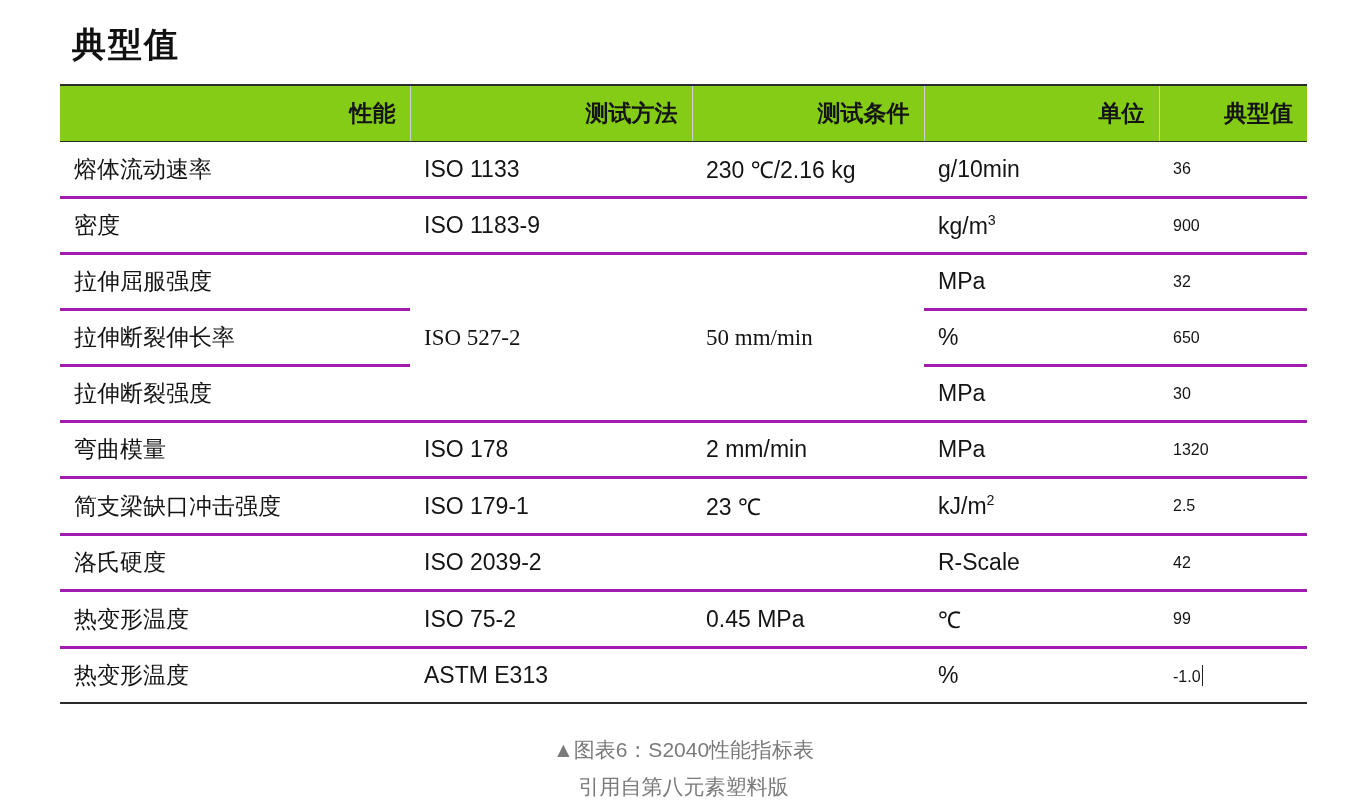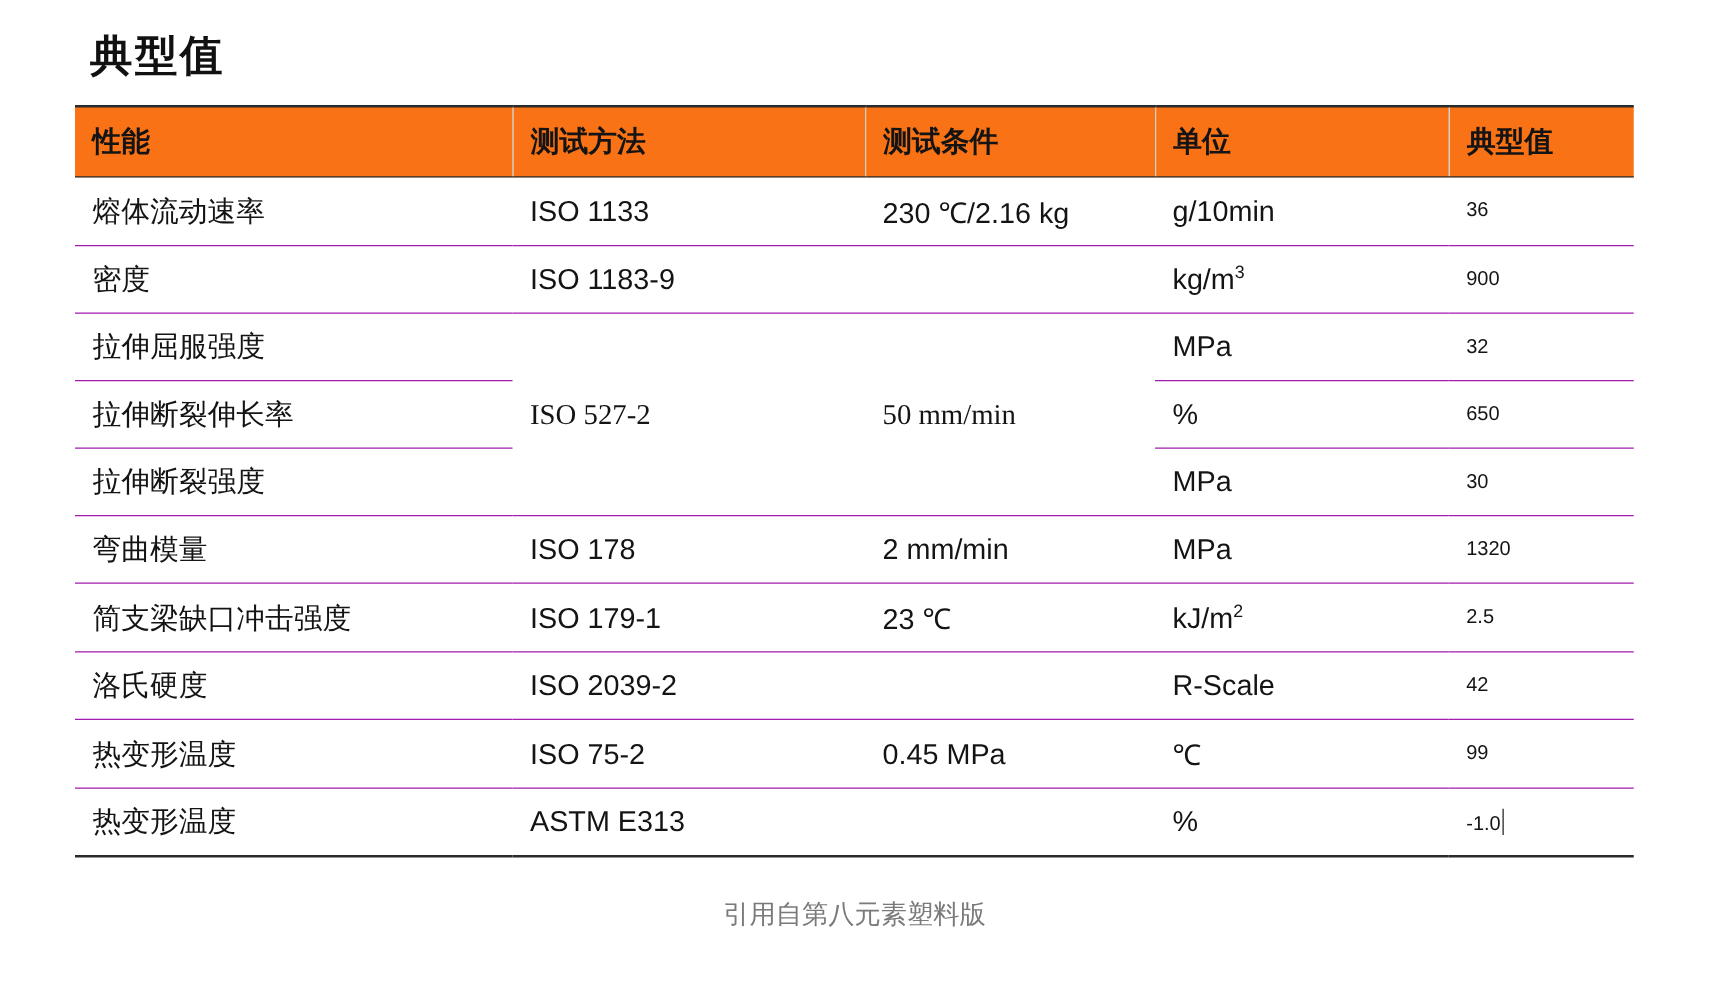--- a/index.html
+++ b/index.html
@@ -37,35 +37,35 @@
     font-size: 23px;
     color: #141414;
   }
   table.spec col.c0 { width: 350px; }
   table.spec col.c1 { width: 282px; }
   table.spec col.c2 { width: 232px; }
   table.spec col.c3 { width: 235px; }
   table.spec col.c4 { width: 148px; }
 
   table.spec thead th {
-    background: #f97316;
+    background: #84cc16;
     font-weight: 700;
-    text-align: left;
+    text-align: right;
     padding: 12px 14px 12px 14px;
     border-top: 2px solid #2b2b2b;
     border-bottom: 1px solid #2b2b2b;
     border-right: 1px solid #cfcfcf;
     font-size: 23px;
     white-space: nowrap;
   }
   table.spec thead th:last-child { border-right: none; }
 
   table.spec td {
     padding: 11px 14px 11px 14px;
-    border-bottom: 1px solid #a21caf;
+    border-bottom: 3px solid #a21caf;
     vertical-align: middle;
     height: 30px;
     background: #fff;
   }
   table.spec tr.last-row td {
     border-bottom: 2px solid #2b2b2b;
   }
   td.cell-prop { font-size: 23px; }
   td.cell-val  { font-size: 16px; }
   td.span-cell {
@@ -191,16 +191,17 @@
         <td>ASTM E313</td>
         <td></td>
         <td>%</td>
         <td class="cell-val"><span>-1.0</span><span class="caret"></span></td>
       </tr>
 
     </tbody>
   </table>
 
   <div class="caption-wrap">
+    <span class="caption-line">▲图表6：S2040性能指标表</span>
     <span class="caption-line">引用自第八元素塑料版</span>
   </div>
 
 </div>
 
 </body></html>

